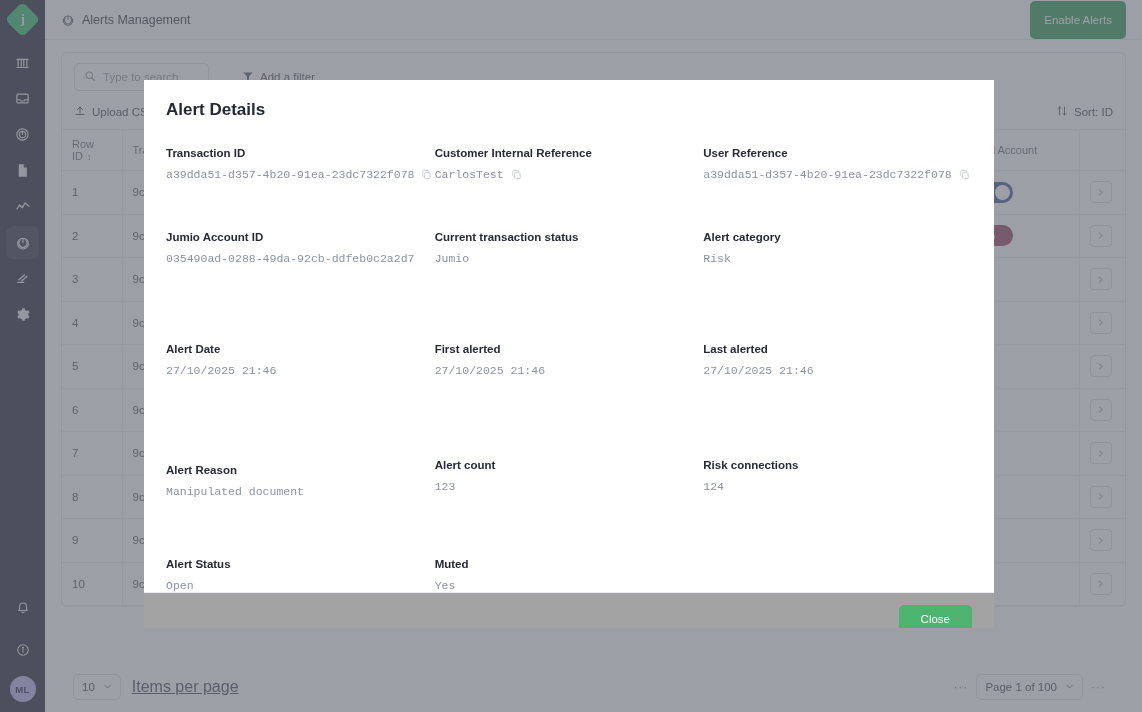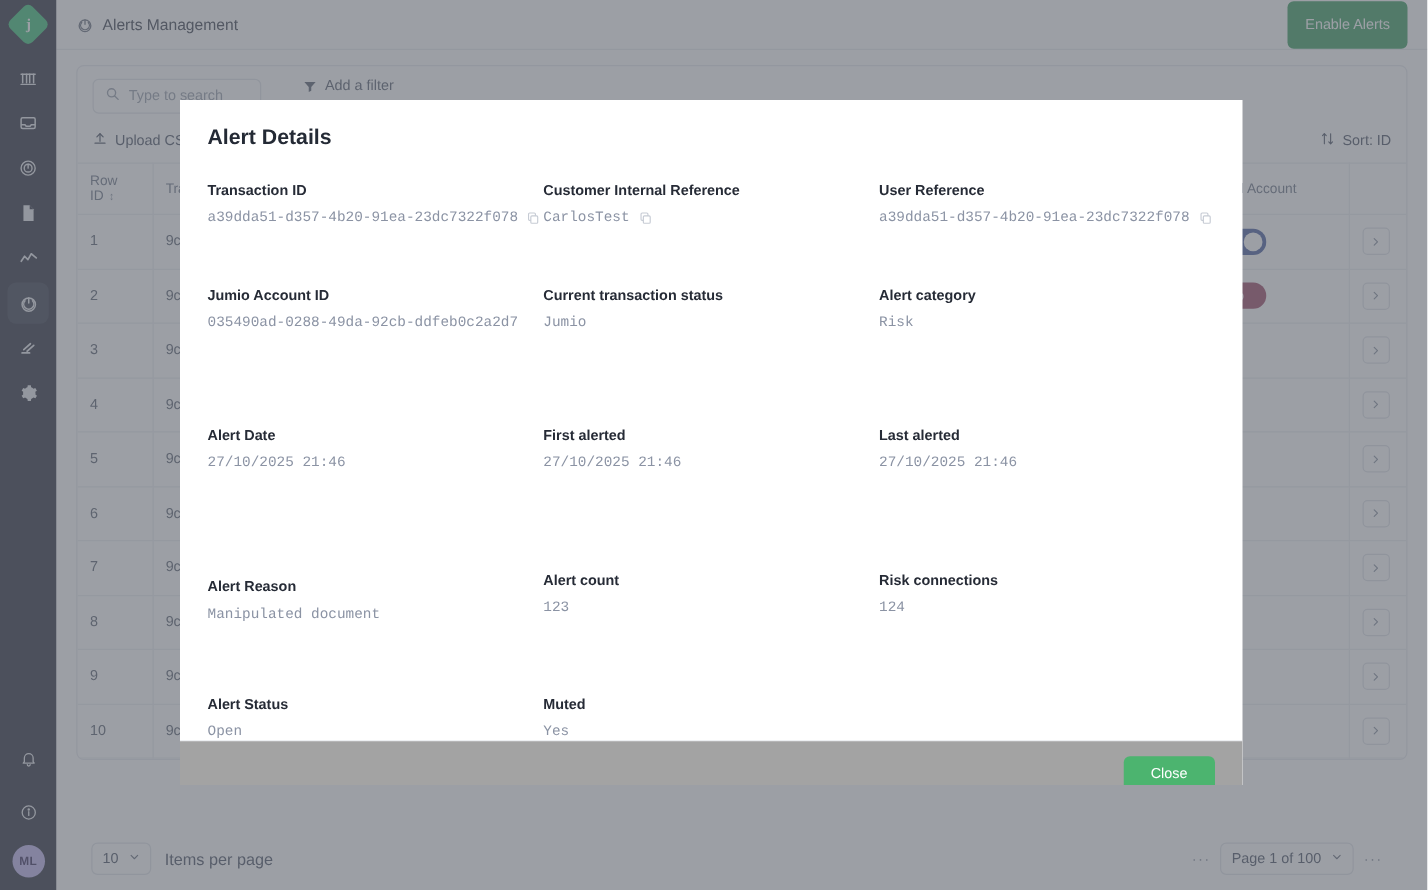--- a/index.html
+++ b/index.html
@@ -89,21 +89,21 @@
     display: flex; align-items: center; gap: 24px;
     padding: 10px 12px;
   }
   .search-box {
     display: flex; align-items: center; gap: 7px;
     border: 1px solid #e2e5ea; border-radius: 5px;
     height: 28px; width: 135px; padding: 0 9px;
   }
   .search-ph { font-size: 11.5px; color: #9aa1ad; }
   .filter-btn {
-    display: flex; gap: 6px;
+    display: flex; align-items: center; gap: 6px;
     font-size: 11.5px; color: #5b6271;
     height: 28px; padding: 0 9px; cursor: pointer;
   }
   .subtool-row {
     display: flex; align-items: center;
     padding: 4px 12px 10px 12px;
   }
   .tool-link {
     display: flex; align-items: center; gap: 6px;
     font-size: 11.5px; color: #4e5667; cursor: pointer;
@@ -158,21 +158,21 @@
     display: flex; align-items: center;
     padding: 12px;
     margin-top: auto;
   }
   .pg-select {
     display: flex; align-items: center; gap: 8px;
     border: 1px solid #e2e5ea; border-radius: 5px;
     height: 26px; padding: 0 8px;
     font-size: 11.5px; color: #4e5667; cursor: pointer;
   }
-  .pg-label { font-size: 13px; color: #4e5667; margin-left: 11px; }
+  .pg-label { font-size: 16px; color: #4e5667; margin-left: 11px; text-decoration: underline; }
   .pg-spacer { flex: 1; }
   .pg-dots { font-size: 12px; color: #8d95a3; padding: 0 8px; cursor: pointer; letter-spacing: 1px;}
 
   
   #overlay {
     position: absolute; left: 0; top: 0;
     width: 1142px; height: 712px;
     background: rgba(96,100,110,0.62);
     z-index: 20;
   }

